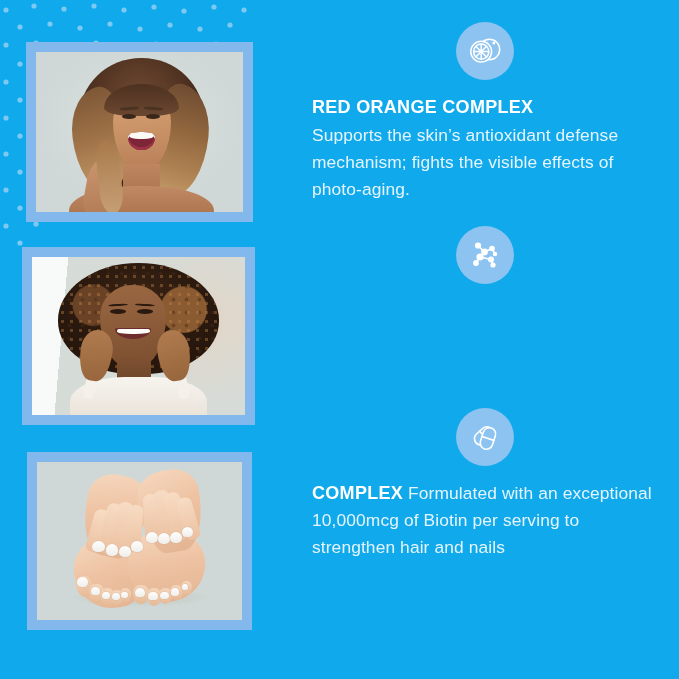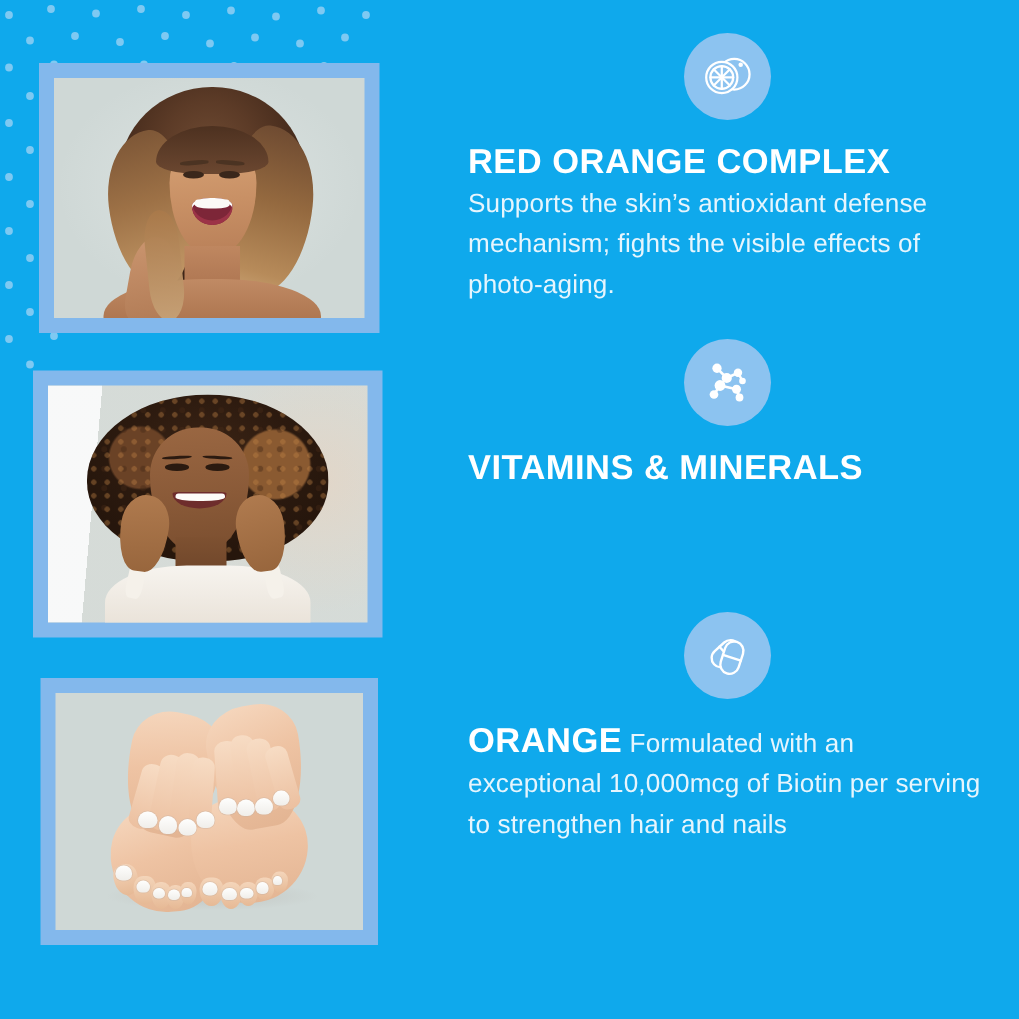--- a/index.html
+++ b/index.html
@@ -273,21 +273,21 @@
     padding: 0 18px 0 22px;
     color: #ecf7fd;
     font-size: 17.4px;
     line-height: 27px;
     letter-spacing: .1px;
   }
   .benefit-title {
     display: block;
     font-weight: bold;
     color: #ffffff;
-    font-size: 23px;
+    font-size: 18px;
     letter-spacing: .3px;
     margin-bottom: 1px;
   }
   .benefit-title.inline {
     display: inline;
     margin-bottom: 0;
   }
   .benefit-body { color:#e6f5fd; }
 </style>
 </head>
@@ -477,36 +477,36 @@
           <circle cx="19.5" cy="17" r="3.4" fill="#ffffff" stroke="none"></circle>
           <circle cx="27" cy="13.5" r="2.8" fill="#ffffff" stroke="none"></circle>
           <circle cx="15" cy="22" r="3.6" fill="#ffffff" stroke="none"></circle>
           <circle cx="26" cy="24.5" r="3.0" fill="#ffffff" stroke="none"></circle>
           <circle cx="11" cy="28" r="2.9" fill="#ffffff" stroke="none"></circle>
           <circle cx="28" cy="30" r="2.6" fill="#ffffff" stroke="none"></circle>
           <circle cx="30" cy="19" r="2.2" fill="#ffffff" stroke="none"></circle>
         </svg>
       </div>
       <div class="benefit-text">
-        <span class="benefit-title">VITAMINS &amp; MINERALS</span>
+        
       </div>
     </div>
 
     <div class="benefit b3">
       <div class="icon-badge">
         <svg width="40" height="40" viewBox="0 0 40 40" fill="none" stroke="#ffffff" stroke-width="1.6" stroke-linecap="round" aria-hidden="true">
           <g transform="rotate(-42 19 19)">
             <rect x="8.5" y="12.5" width="21" height="12.5" rx="6.25"></rect>
             <line x1="19" y1="12.5" x2="19" y2="25"></line>
           </g>
           <g transform="rotate(18 23 22)">
             <rect x="16.5" y="10.5" width="12.5" height="22" rx="6.25" fill="#8cc3f0"></rect>
             <line x1="16.5" y1="21.5" x2="29" y2="21.5"></line>
           </g>
         </svg>
       </div>
       <div class="benefit-text">
-        <span class="benefit-title inline">ORANGE</span><span class="benefit-body"> Formulated with an exceptional 10,000mcg of Biotin per serving to strengthen hair and nails</span>
+        <span class="benefit-title inline">COMPLEX</span><span class="benefit-body"> Formulated with an exceptional 10,000mcg of Biotin per serving to strengthen hair and nails</span>
       </div>
     </div>
 
   </div>
 </div>
 
 </body></html>

